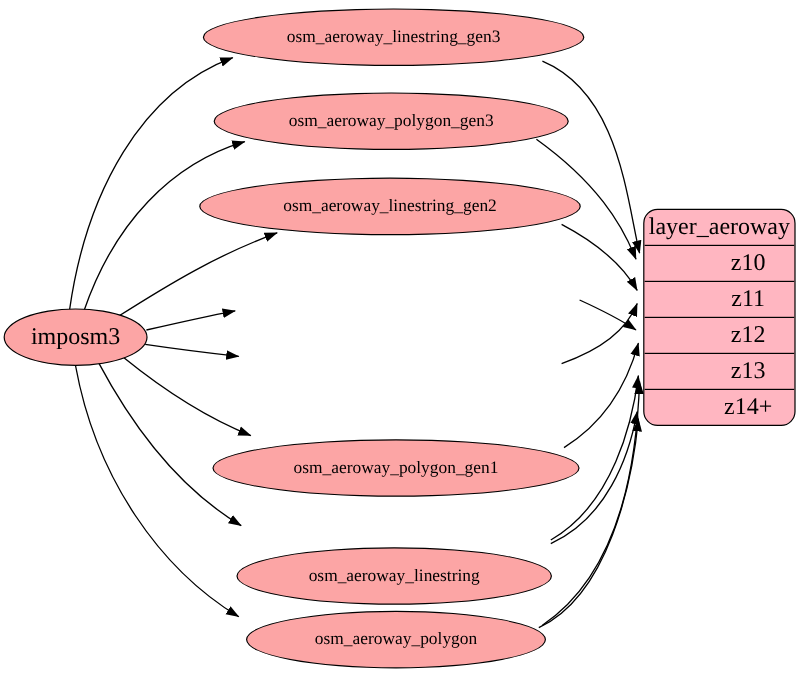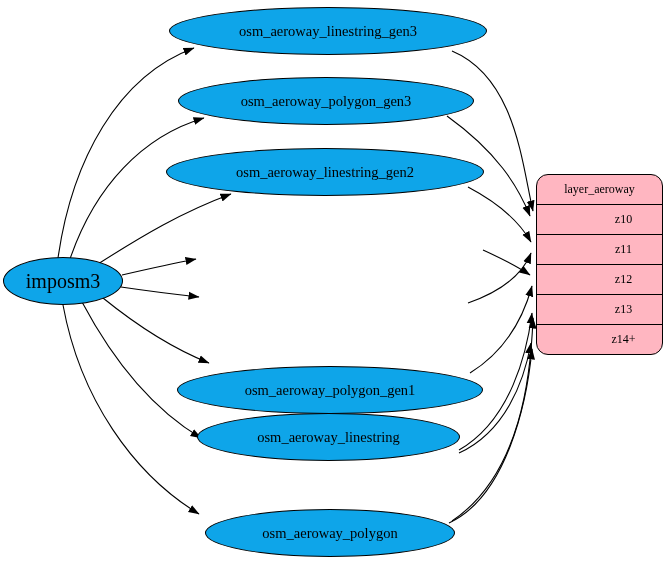--- a/index.html
+++ b/index.html
@@ -3,32 +3,32 @@
 <meta charset="utf-8">
 <style>
   html,body{margin:0;padding:0;background:#ffffff;}
   #canvas{
     position:relative;width:670px;height:563px;background:#ffffff;
     font-family:"Liberation Serif","DejaVu Serif",serif;color:#000;overflow:hidden;
   }
   #edges{position:absolute;left:0;top:0;width:670px;height:563px;}
   .ellipse-node{
     position:absolute;height:48px;border:1px solid #000;border-radius:50%;
-    background:#0ea5e9;display:flex;align-items:center;justify-content:center;
+    background:#fca5a5;display:flex;align-items:center;justify-content:center;
     font-size:14.5px;white-space:nowrap;box-sizing:border-box;
   }
   .source-node{font-size:20px;}
   .record-node{
     position:absolute;left:536px;top:174px;width:127px;height:181px;
     border:1.5px solid #000;border-radius:12px;background:#ffb6c1;
     display:flex;flex-direction:column;box-sizing:border-box;overflow:hidden;
   }
   .record-cell{
     flex:1;display:flex;align-items:center;justify-content:center;
-    font-size:12px;box-sizing:border-box;
+    font-size:20px;box-sizing:border-box;
   }
   .record-cell + .record-cell{border-top:1.5px solid #000;padding-left:48px;}
 </style>
 </head>
 <body>
 
 <div id="canvas">
 
   <svg id="edges" viewBox="0 0 670 563" xmlns="http://www.w3.org/2000/svg">
     <defs>
@@ -69,21 +69,21 @@
   </div>
   <div class="ellipse-node" style="left:178px;top:77px;width:296px;">
     <span>osm_aeroway_polygon_gen3</span>
   </div>
   <div class="ellipse-node" style="left:166px;top:148px;width:318px;text-align:center;">
     <span>osm_aeroway_linestring_gen2</span>
   </div>
   <div class="ellipse-node" style="left:177px;top:366px;width:306px;">
     <span>osm_aeroway_polygon_gen1</span>
   </div>
-  <div class="ellipse-node" style="left:197px;top:413px;width:263px;">
+  <div class="ellipse-node" style="left:197px;top:456px;width:263px;">
     <span>osm_aeroway_linestring</span>
   </div>
   <div class="ellipse-node" style="left:205px;top:509px;width:250px;">
     <span>osm_aeroway_polygon</span>
   </div>
 
   <div class="record-node" style="background: rgb(255, 182, 193); border-color: rgb(0, 0, 0);">
     <div class="record-cell">
       <span>layer_aeroway</span>
     </div>

